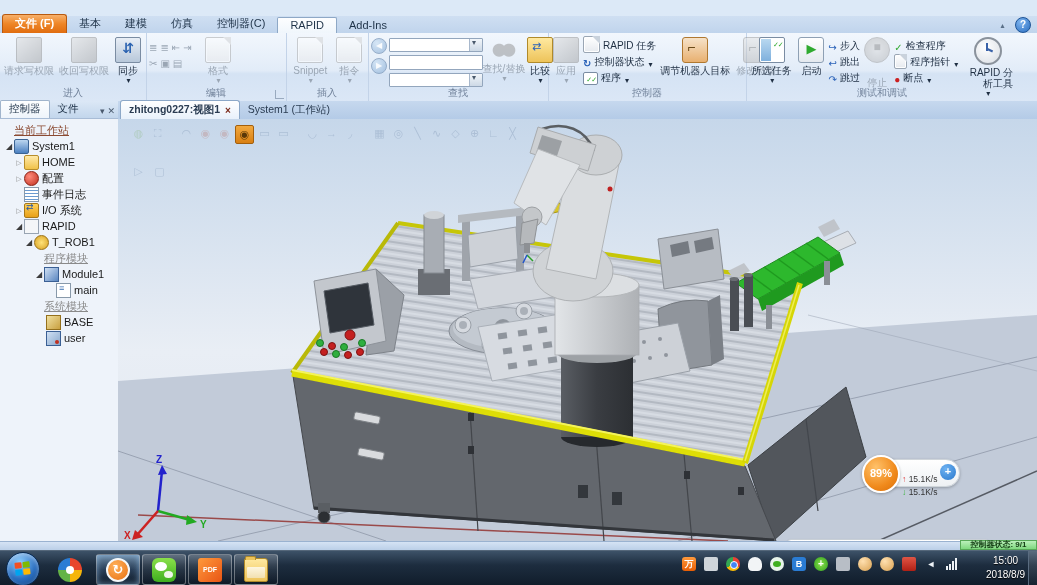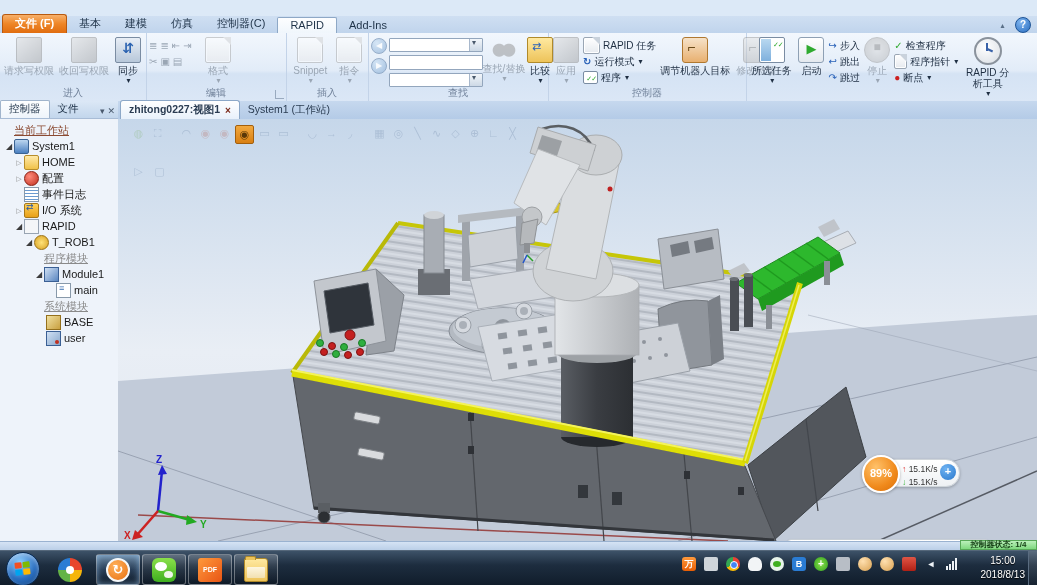--- a/index.html
+++ b/index.html
@@ -31,25 +31,25 @@
   .helpbtn{width:14px;height:14px;border-radius:50%;background:radial-gradient(circle at 35% 30%,#7fb4ee,#2a6fc2);color:#fff;
      font-size:10px;font-weight:bold;text-align:center;line-height:14px;border:1px solid #1d5496;}
   
   .ribbon{position:absolute;left:0;top:33px;width:1037px;height:68px;
     background:linear-gradient(#f2f7fd,#e2ecf8 55%,#d5e3f4 60%,#dbe7f6);border-bottom:1px solid #a9c0dc;}
   .rgroup{position:absolute;top:0;bottom:0;border-right:1px solid #c3d3e8;}
   .glabel{position:absolute;left:0;right:0;bottom:1px;text-align:center;font-size:10px;color:#71829a;}
   .gbody{position:absolute;left:0;right:0;top:2px;bottom:14px;display:flex;align-items:stretch;padding:0 3px;gap:2px;}
   .bigbtn{display:flex;flex-direction:column;align-items:center;justify-content:flex-start;font-size:10px;color:#1e2e42;
      padding:2px 2px 0;border-radius:3px;white-space:nowrap;}
-  .bigbtn .lbl{margin-top:2px;text-align:center;line-height:11px;}
+  .bigbtn .lbl{margin-top:2px;text-align:right;line-height:11px;}
   .bigbtn.disabled{color:#9aa6b4;}
   .bigbtn.disabled .ric{opacity:.5;filter:grayscale(1);}
   .smallcol{display:flex;flex-direction:column;justify-content:flex-start;gap:1px;padding-top:3px;}
-  .smallbtn{display:flex;align-items:center;gap:3px;font-size:10px;color:#1e2e42;height:15px;white-space:nowrap;}
+  .smallbtn{display:flex;align-items:flex-end;gap:3px;font-size:10px;color:#1e2e42;height:15px;white-space:nowrap;}
   .smallbtn.disabled{color:#9aa6b4;}
   .dd::after{content:"▾";font-size:8px;color:inherit;margin-left:1px;}
   .ric{width:24px;height:24px;position:relative;flex:none;}
   .ric.sm{width:15px;height:15px;}
   .ricdoc{background:linear-gradient(#ffffff,#e6eaef);border:1px solid #9aa6b4;border-radius:2px;box-shadow:inset 0 0 0 1px #fff;}
   .ricdoc::after{content:"";position:absolute;right:-1px;top:-1px;border:4px solid transparent;border-top-color:#c9d2dc;border-right-color:#c9d2dc;}
   .riccube{background:linear-gradient(135deg,#d8dce2,#9aa2ac);border:1px solid #868e98;border-radius:2px;}
   .ricsync{background:linear-gradient(#e8eef6,#b8c8da);border:1px solid #7a8ca2;border-radius:2px;}
   .ricsync::after{content:"⇵";position:absolute;left:0;right:0;top:2px;text-align:center;color:#2b62b0;font-size:14px;font-weight:bold;}
   .ricplay{background:linear-gradient(#fff,#e4e9ef);border:1px solid #8ea0b4;border-radius:3px;}
@@ -110,21 +110,21 @@
   .scene{position:absolute;left:0;top:18px;width:919px;height:422px;overflow:hidden;}
   .vtools{position:absolute;left:12px;top:24px;display:flex;gap:2px;}
   .vti{width:17px;height:17px;border-radius:2px;text-align:center;line-height:17px;font-size:11px;color:#7f96b4;opacity:.38;}
   .vti.hot{opacity:1;background:linear-gradient(#f2a93e,#d97f12);border:1px solid #a35f0c;color:#5a3808;}
   .vti.gap{width:8px;opacity:0;}
   .vtools2{position:absolute;left:12px;top:44px;display:flex;gap:4px;}
   
   .speedball{position:absolute;left:744px;top:336px;width:96px;height:34px;}
   .sb-pill{position:absolute;left:14px;top:4px;width:82px;height:26px;background:linear-gradient(#ffffff,#eef1f4);border-radius:14px;border:1px solid #cfd5da;box-shadow:0 1px 3px rgba(0,0,0,.25);}
   .sb-ball{position:absolute;left:0;top:0;width:34px;height:34px;border-radius:50%;background:radial-gradient(circle at 35% 30%,#ffc26a,#f08a1c 60%,#d86c08);border:2px solid #fff;box-shadow:0 1px 3px rgba(0,0,0,.3);color:#fff;font-size:11px;font-weight:bold;text-align:center;line-height:32px;}
-  .sb-rates{position:absolute;left:40px;top:8px;font-size:8.5px;color:#333;line-height:13px;white-space:nowrap;}
+  .sb-rates{position:absolute;left:40px;top:18px;font-size:8.5px;color:#333;line-height:13px;white-space:nowrap;}
   .sb-rates .up{color:#e03c3c;}.sb-rates .dn{color:#35b335;}
   .sb-plus{position:absolute;right:2px;top:9px;width:16px;height:16px;border-radius:50%;background:radial-gradient(circle at 35% 30%,#6db2f2,#2a78cc);color:#fff;text-align:center;line-height:15px;font-size:11px;font-weight:bold;}
   
   .imebar{position:absolute;left:669px;top:420px;width:202px;height:20px;background:linear-gradient(#ffffff,#f0f3f6);border:1px solid #c8cfd6;border-radius:4px;box-shadow:0 1px 2px rgba(0,0,0,.2);display:flex;align-items:center;gap:6px;padding:0 6px;box-sizing:border-box;}
   .ime-it{font-size:11px;color:#2a7cd4;font-weight:bold;line-height:18px;}
   
   .statusstrip{position:absolute;left:0;top:541px;width:1037px;height:9px;background:linear-gradient(#d5e3f4,#b7cce6);border-top:1px solid #9ab2d0;}
   .ctrlstatus{position:absolute;left:960px;top:540px;width:77px;height:10px;background:linear-gradient(#baf0ba,#7fd87f);border:1px solid #57a857;box-sizing:border-box;font-size:8px;line-height:8px;color:#143d14;text-align:center;font-weight:bold;}
   
   .taskbar{position:absolute;left:0;top:550px;width:1037px;height:35px;background:linear-gradient(#3d5268,#1d2d3f 40%,#101c2a);border-top:1px solid #55677a;}
@@ -281,21 +281,21 @@
           <span class="ric riccube"></span>
           <span class="lbl">应用</span>
         </div>
         <div class="smallcol">
           <div class="smallbtn">
             <span class="ric sm ricdoc"></span>
             <span>RAPID 任务</span>
           </div>
           <div class="smallbtn dd">
             <span class="gi" data-glyph="↻" style="color:#2a62b8;font-weight:bold;"></span>
-            <span>运行模式</span>
+            <span>控制器状态</span>
           </div>
           <div class="smallbtn dd">
             <span class="ric sm ricwin" style="width:13px;height:11px;"></span>
             <span>程序</span>
           </div>
         </div>
         <div class="bigbtn" style="width:76px;">
           <span class="ric ricrobot"></span>
           <span class="lbl">调节机器人目标</span>
         </div>
@@ -324,21 +324,21 @@
           </div>
           <div class="smallbtn">
             <span class="gi" data-glyph="↩" style="color:#2a62b8;"></span>
             <span>跳出</span>
           </div>
           <div class="smallbtn">
             <span class="gi" data-glyph="↷" style="color:#2a62b8;"></span>
             <span>跳过</span>
           </div>
         </div>
-        <div class="bigbtn disabled dd" style="width:28px;">
+        <div class="bigbtn disabled dd" style="width:28px;gap:12px;">
           <span class="ric ricstop"></span>
           <span class="lbl">停止</span>
         </div>
         <div class="smallcol">
           <div class="smallbtn">
             <span class="gi" data-glyph="✓" style="color:#2faa2f;font-weight:bold;"></span>
             <span>检查程序</span>
           </div>
           <div class="smallbtn dd">
             <span class="ric sm ricdoc" style="width:11px;height:13px;"></span>
@@ -347,20 +347,21 @@
           <div class="smallbtn dd">
             <span class="gi" data-glyph="●" style="color:#cc2020;"></span>
             <span>断点</span>
           </div>
         </div>
         <div class="bigbtn dd" style="width:54px;white-space:normal;">
           <span class="ric ricclock"></span>
           <span class="lbl">RAPID 分析工具</span>
         </div>
       </div>
+      <div class="glabel">测试和调试</div>
     </div>
   </div>
 
   <div class="main">
 
     <div class="sidepanel">
       <div class="ptabs">
         <div class="ptab active">控制器</div>
         <div class="ptab">文件</div>
         <div class="ptab-icons">
@@ -682,21 +683,21 @@
 
           <span class="ime-it">简</span>
           <span class="ime-it gi" data-glyph="❖"></span>
           <span class="ime-it gi" data-glyph="⚙"></span>
         </div>
       </div>
     </div>
   </div>
 
   <div class="statusstrip"></div>
-  <div class="ctrlstatus">控制器状态: 1/4</div>
+  <div class="ctrlstatus">控制器状态: 9/1</div>
 
   <div class="taskbar">
     <div class="orb">
       <span class="flag">
         <i style="background:#f25022;"></i>
           <i style="background:#7fba00;"></i>
           <i style="background:#00a4ef;"></i>
           <i style="background:#ffb900;"></i>
       </span>
     </div>
@@ -731,17 +732,17 @@
       <span class="tico t-vol gi" data-glyph="◄"></span>
       <span class="t-net">
         <i style="height:4px;"></i>
           <i style="height:6px;"></i>
           <i style="height:9px;"></i>
           <i style="height:12px;"></i>
       </span>
     </div>
     <div class="clock">
       <div>15:00</div>
-      <div>2018/8/13</div>
+      <div>2018/8/9</div>
     </div>
     <div class="showdesk"></div>
   </div>
 </div>
 
 </body></html>

